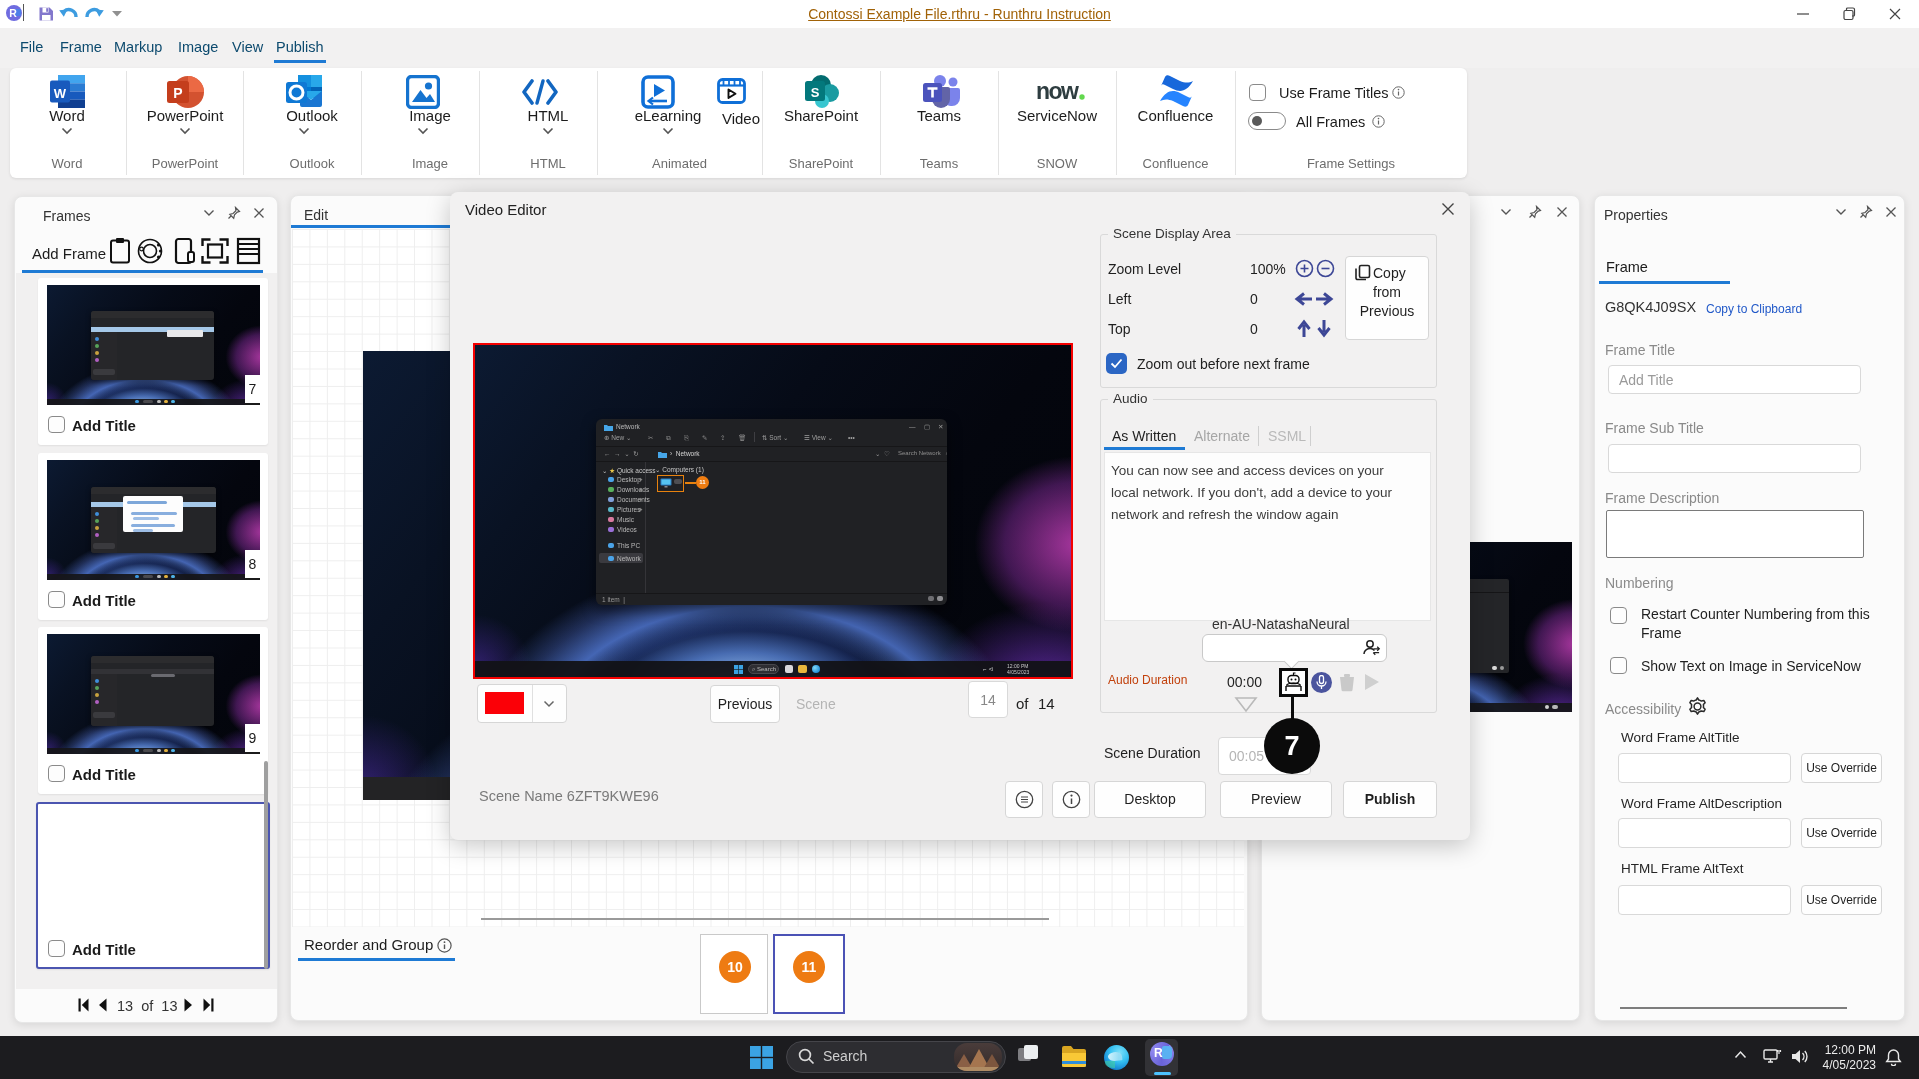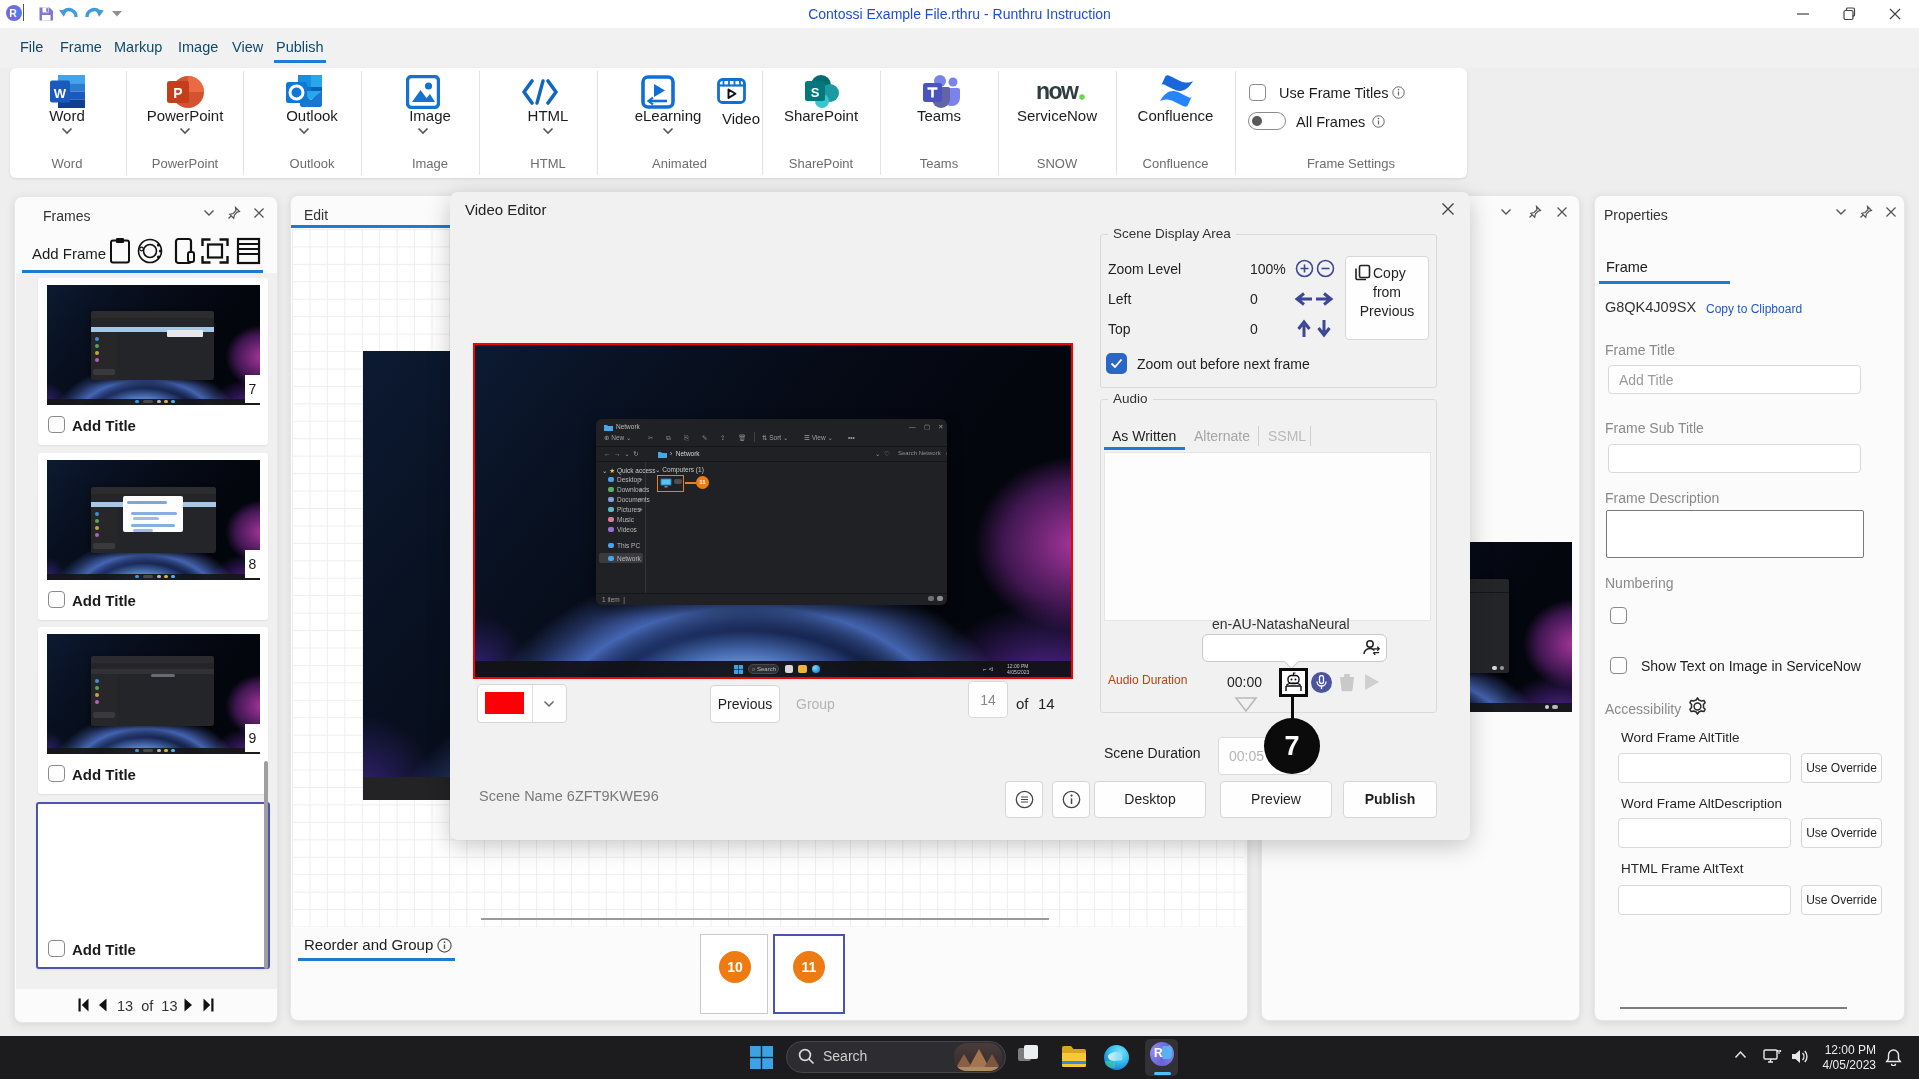--- a/index.html
+++ b/index.html
@@ -3,21 +3,21 @@
 <meta charset="utf-8">
 <style>
   * { margin:0; padding:0; box-sizing:border-box; }
   html,body { width:1919px; height:1079px; overflow:hidden; }
   body { font-family:"Liberation Sans", sans-serif; }
   #app { position:relative; width:1919px; height:1079px; background:#efeeee; overflow:hidden; }
   .abs { position:absolute; }
 
   
   #titlebar { position:absolute; left:0; top:0; width:1919px; height:28px; background:#ffffff; }
-  #titletext { position:absolute; left:0; right:0; top:6px; text-align:center; font-size:14px; color:#1d4ed8; }
+  #titletext { position:absolute; left:0; right:0; top:6px; text-align:center; font-size:14px; color:#a16207;text-decoration:underline; }
   .wctl { position:absolute; top:0; width:14px; height:14px; }
 
   
   #menubar { position:absolute; left:0; top:28px; width:1919px; height:40px; background:#f2f1f1; }
   .mitem { position:absolute; top:11px; font-size:14.5px; color:#0c4a6e; }
 
   
   #ribbon { position:absolute; left:10px; top:68px; width:1457px; height:110px; background:#ffffff; border-radius:6px; box-shadow:0 1px 3px rgba(0,0,0,.10); }
   .rdiv { position:absolute; top:3px; width:1px; height:104px; background:#e3e3e3; }
   .ricon { position:absolute; top:7px; }
@@ -500,20 +500,21 @@
     <div class="abs" style="left:24px;top:176px;font-size:14px;color:#9a9a9a">Add Title</div>
 
     <div class="lab" style="left:10px;top:224px">Frame Sub Title</div>
     <div class="inp" style="left:13px;top:248px;width:253px;height:29px"></div>
 
     <div class="lab" style="left:10px;top:294px">Frame Description</div>
     <div class="inp" style="left:11px;top:314px;width:258px;height:48px;border-color:#7a7a7a;border-radius:2px"></div>
 
     <div class="lab" style="left:10px;top:379px">Numbering</div>
     <div class="cb" style="left:15px;top:411px"></div>
+    <div class="abs" style="left:46px;top:409px;width:230px;font-size:14px;color:#1f1f1f;line-height:19px">Restart Counter Numbering from this Frame</div>
     <div class="cb" style="left:15px;top:461px"></div>
     <div class="abs" style="left:46px;top:462px;font-size:14px;color:#1f1f1f">Show Text on Image in ServiceNow</div>
 
     <div class="lab" style="left:10px;top:505px">Accessibility</div>
     <svg class="abs" style="left:92px;top:500px" width="21" height="21" viewBox="0 0 21 21">
         <circle cx="10.5" cy="10.5" r="3.4" fill="none" stroke="#2a2a2a" stroke-width="1.5"></circle>
         <path d="M10.5 1.8 l1.3 2.2 a7 7 0 0 1 2.5 1.05 l2.5 -0.6 1.3 2.25 -1.7 1.9 a7 7 0 0 1 0 2.8 l1.7 1.9 -1.3 2.25 -2.5 -0.6 a7 7 0 0 1 -2.5 1.05 l-1.3 2.2 -1.3 -2.2 a7 7 0 0 1 -2.5 -1.05 l-2.5 0.6 -1.3 -2.25 1.7 -1.9 a7 7 0 0 1 0 -2.8 l-1.7 -1.9 1.3 -2.25 2.5 0.6 a7 7 0 0 1 2.5 -1.05 z" fill="none" stroke="#2a2a2a" stroke-width="1.5" stroke-linejoin="round"></path>
       </svg>
 
     <div class="lab2" style="left:26px;top:534px">Word Frame AltTitle</div>
@@ -633,21 +634,21 @@
       </div>
     </div>
 
     <div class="btn" style="left:27px;top:492px;width:90px;height:39px"></div>
     <div class="abs" style="left:35px;top:500px;width:39px;height:22px;background:#fb0007"></div>
     <div class="abs" style="left:82px;top:493px;width:1px;height:37px;background:#e0e0e0"></div>
     <svg class="abs" style="left:93px;top:508px" width="12" height="8" viewBox="0 0 12 8">
         <path d="M1.5 1.5 L6 6 L10.5 1.5" fill="none" stroke="#666" stroke-width="1.5"></path>
       </svg>
     <div class="btn" style="left:260px;top:493px;width:70px;height:38px;line-height:36px">Previous</div>
-    <div class="abs" style="left:346px;top:504px;font-size:14px;color:#b4b4b4">Group</div>
+    <div class="abs" style="left:346px;top:504px;font-size:14px;color:#b4b4b4">Scene</div>
     <div class="inp" style="left:518px;top:489px;width:40px;height:37px"></div>
     <div class="abs" style="left:518px;top:500px;width:40px;text-align:center;font-size:14px;color:#888">14</div>
     <div class="abs" style="left:566px;top:503px;font-size:15px;color:#222">of</div>
     <div class="abs" style="left:588px;top:503px;font-size:15px;color:#222">14</div>
 
     <div class="groupbox" style="left:650px;top:42px;width:337px;height:154px"></div>
     <div class="legend" style="left:658px;top:34px">Scene Display Area</div>
     <div class="abs" style="left:658px;top:69px;font-size:14px;color:#1f1f1f">Zoom Level</div>
     <div class="abs" style="left:800px;top:69px;font-size:14px;color:#1f1f1f">100%</div>
     <svg class="abs" style="left:845px;top:67px" width="19" height="19" viewBox="0 0 19 19">
@@ -690,20 +691,21 @@
 
     <div class="groupbox" style="left:650px;top:207px;width:337px;height:314px"></div>
     <div class="legend" style="left:658px;top:199px">Audio</div>
     <div class="abs" style="left:662px;top:236px;font-size:14px;color:#1f1f1f">As Written</div>
     <div class="abs" style="left:654px;top:255px;width:81px;height:3px;background:#1e7ad4"></div>
     <div class="abs" style="left:744px;top:236px;font-size:14px;color:#a6a6a6">Alternate</div>
     <div class="abs" style="left:808px;top:234px;width:1px;height:20px;background:#cfcfcf"></div>
     <div class="abs" style="left:818px;top:236px;font-size:14px;color:#b9b9b9">SSML</div>
     <div class="abs" style="left:860px;top:234px;width:1px;height:20px;background:#cfcfcf"></div>
     <div class="abs" style="left:654px;top:260px;width:327px;height:169px;background:#fdfdfd;border:1px solid #e6e6e6"></div>
+    <div class="abs" style="left:661px;top:268px;width:330px;font-size:13.5px;color:#3d3d3d;line-height:22px">You can now see and access devices on your<br>local network. If you don't, add a device to your<br>network and refresh the window again</div>
 
     <div class="abs" style="left:752px;top:442px;width:185px;height:28px;background:#fff;border:1px solid #c9c9c9;border-radius:6px"></div>
     <div class="abs" style="left:836px;top:464px;width:11px;height:11px;background:#fff;border-right:1px solid #c9c9c9;border-bottom:1px solid #c9c9c9;transform:rotate(45deg)"></div>
     <div class="abs" style="left:762px;top:424px;font-size:14px;color:#333">en-AU-NatashaNeural</div>
     <svg class="abs" style="left:912px;top:446px" width="20" height="20" viewBox="0 0 20 20">
         <circle cx="8" cy="6" r="3.2" fill="none" stroke="#222" stroke-width="1.5"></circle>
         <path d="M2 16 a6 6 0 0 1 10.5 -3.5" fill="none" stroke="#222" stroke-width="1.5"></path>
         <path d="M12 14 h6 m-2 -2.2 l2.2 2.2 -2.2 2.2 M18 18 h-6 m2 2.2 l-2.2 -2.2" fill="none" stroke="#222" stroke-width="1.3" transform="translate(0,-2.5) scale(0.95)"></path>
       </svg>
 

